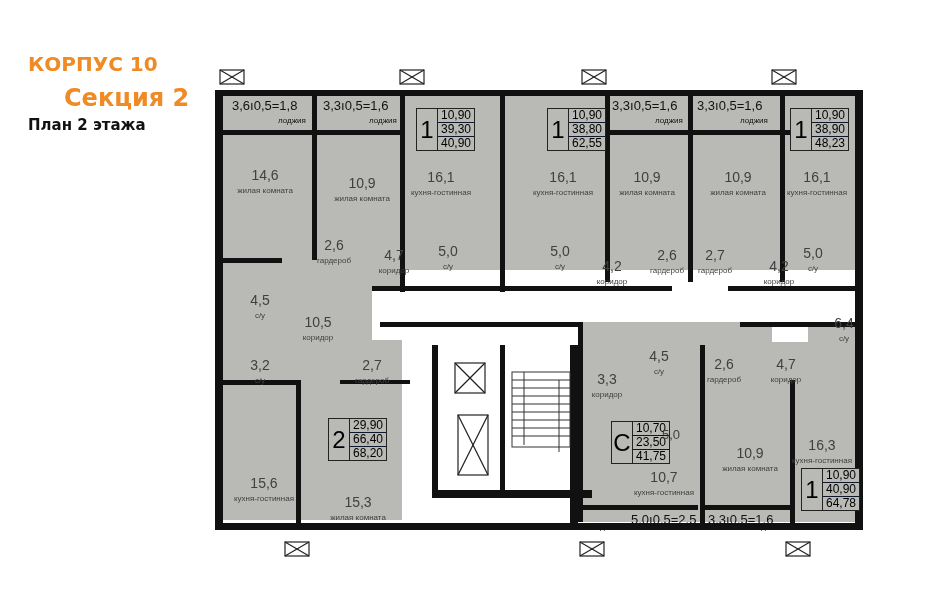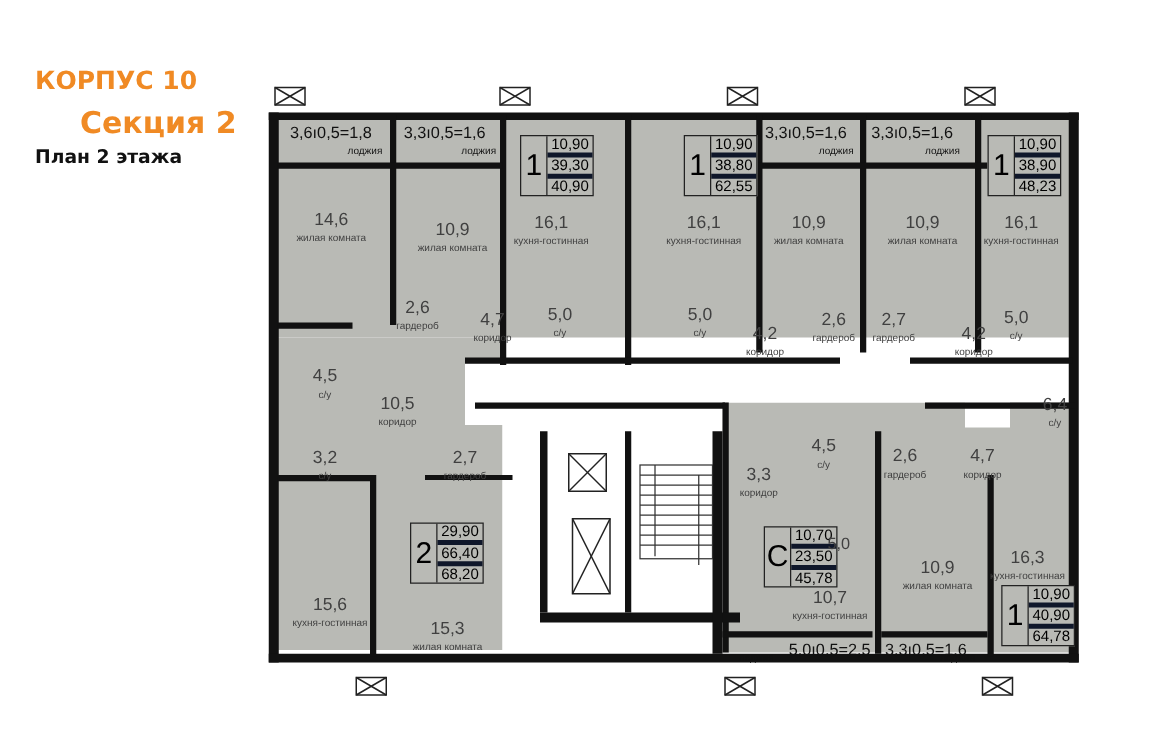--- a/index.html
+++ b/index.html
@@ -10,21 +10,21 @@
   .t3{top:116px;font-size:15px;color:#111;}
   #plan{position:absolute;left:0;top:0;}
   .lbl{position:absolute;text-align:center;color:#404040;font-family:"Liberation Sans",sans-serif;line-height:1;transform:translateX(-50%);white-space:nowrap;}
   .lbl .a{display:block;font-size:14px;}
   .lbl .n{display:block;font-size:8px;margin-top:5px;}
   .loggia-area{position:absolute;font-size:13px;color:#111;white-space:nowrap;}
   .loggia-word{position:absolute;font-size:8px;color:#111;white-space:nowrap;}
   .badge{position:absolute;display:flex;border:1px solid #222;background:#b9bab5;}
   .badge .k{font-size:24px;width:20px;display:flex;align-items:center;justify-content:center;border-right:1px solid #222;}
   .badge .v{display:flex;flex-direction:column;}
-  .badge .v span{font-size:12px;line-height:13px;padding:0 3px;border-bottom:4px solid #0f172a;}
+  .badge .v span{font-size:12px;line-height:13px;padding:0 3px;border-bottom:1px solid #0f172a;}
   .badge .v span:last-child{border-bottom:none;}
 </style>
 </head>
 <body>
 
 <div class="title t1">КОРПУС 10</div>
 <div class="title t2">Секция 2</div>
 <div class="title t3">План 2 этажа</div>
 
 <svg id="plan" width="941" height="600">
@@ -165,21 +165,21 @@
       <span>29,90</span>
       <span>66,40</span>
       <span>68,20</span>
     </div>
 </div>
 <div class="badge" style="left:611px;top:421px">
   <div class="k">С</div>
   <div class="v">
       <span>10,70</span>
       <span>23,50</span>
-      <span>45,78</span>
+      <span>41,75</span>
     </div>
 </div>
 <div class="badge" style="left:801px;top:468px">
   <div class="k">1</div>
   <div class="v">
       <span>10,90</span>
       <span>40,90</span>
       <span>64,78</span>
     </div>
 </div>

